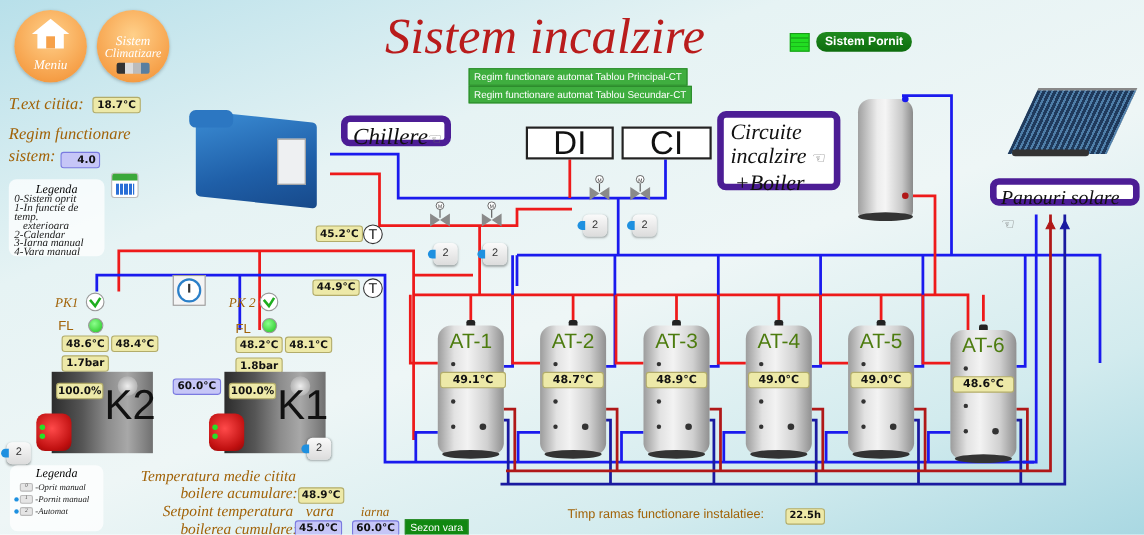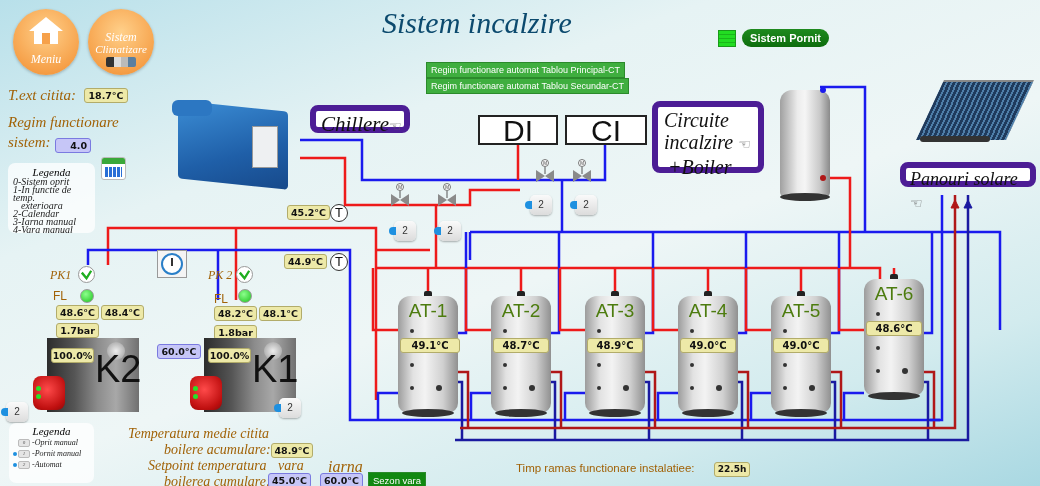--- a/index.html
+++ b/index.html
@@ -14,21 +14,21 @@
   #pipes { position: absolute; left: 0; top: 0; width: 1040px; height: 486px; }
 
   .circle-btn {
     position: absolute; width: 66px; height: 66px; border-radius: 50%;
     background: radial-gradient(circle at 50% 35%, #ffd08a, #f6a14a 70%, #ee8a2c);
     color: #fff; text-align: center; cursor: pointer;
     box-shadow: 0 1px 3px rgba(0,0,0,.25);
   }
   .circle-btn .lbl { position: absolute; left: 0; right: 0; font-family: "Liberation Serif", serif; font-style: italic; font-size: 12px; line-height: 12px; }
 
-  .title { left: 350px; top: 6px; font-size: 30px; color: #0c4a6e; margin-left: 32px; }
+  .title { left: 350px; top: 6px; font-size: 46px; color: #b91c1c; }
 
   .green-tag {
     position: absolute; background: #3fae3f; color: #fff; font-size: 9px;
     padding: 2px 4px; border: 1px solid #2b8a2b; white-space: nowrap;
   }
   .status-sq { left: 718px; top: 30px; width: 18px; height: 17px; background: #22dd22; border: 1px solid #1a9a1a;
     background-image: repeating-linear-gradient(#22dd22 0 3px, #19b719 3px 4px); }
   .status-pill {
     left: 742px; top: 29px; width: 87px; height: 18px; border-radius: 9px;
     background: linear-gradient(#1f8a1f, #0d6d0d); color: #fff; font-size: 11px; font-weight: bold;
@@ -366,21 +366,21 @@
       <div class="cap"></div>
       <div class="body"></div>
       <div class="base"></div>
       <div class="name">AT-5</div>
       <div class="vbox y" style="left:2px;top:47px;width:56px;font-size:10px">49.0°C</div>
       <div class="d" style="left:12px;top:38px"></div>
       <div class="d" style="left:12px;top:72px"></div>
       <div class="d" style="left:12px;top:95px"></div>
       <div class="d" style="left:38px;top:94px;width:6px;height:6px"></div>
     </div>
-    <div class="tank" style="left: 864px; top: 274px;">
+    <div class="tank" style="left: 864px; top: 295px;">
       <div class="cap"></div>
       <div class="body"></div>
       <div class="base"></div>
       <div class="name">AT-6</div>
       <div class="vbox y" style="left:2px;top:47px;width:56px;font-size:10px">48.6°C</div>
       <div class="d" style="left:12px;top:38px"></div>
       <div class="d" style="left:12px;top:72px"></div>
       <div class="d" style="left:12px;top:95px"></div>
       <div class="d" style="left:38px;top:94px;width:6px;height:6px"></div>
     </div>
@@ -403,19 +403,19 @@
       <span class="mini-sw">2</span>
       <span>-Automat</span>
     </div>
 </div>
 
 <div class="txt serif-it" style="left:128px;top:426px;font-size:14px">Temperatura medie citita</div>
 <div class="txt serif-it" style="left:164px;top:442px;font-size:14px">boilere acumulare:</div>
 <div class="vbox y" style="left:271px;top:443px;width:42px">48.9°C</div>
 <div class="txt serif-it" style="left:148px;top:458px;font-size:14px">Setpoint temperatura</div>
 <div class="txt serif-it" style="left:278px;top:458px;font-size:14px">vara</div>
-<div class="txt serif-it" style="left:328px;top:458px;font-size:16px">iarna</div>
+<div class="txt serif-it" style="left:328px;top:458px;font-size:12px">iarna</div>
 <div class="txt serif-it" style="left:164px;top:474px;font-size:14px">boilerea cumulare:</div>
 <div class="vbox b" style="left:268px;top:473px;width:43px">45.0°C</div>
 <div class="vbox b" style="left:320px;top:473px;width:43px">60.0°C</div>
 <div class="green-tag" style="left:368px;top:472px;background:#118811;font-size:9.5px">Sezon vara</div>
 <div class="txt" style="left:516px;top:462px;font-size:11.5px">Timp ramas functionare instalatiee:</div>
 <div class="vbox y" style="left:714px;top:462px;width:36px;font-size:9px">22.5h</div>
 
 </body></html>

